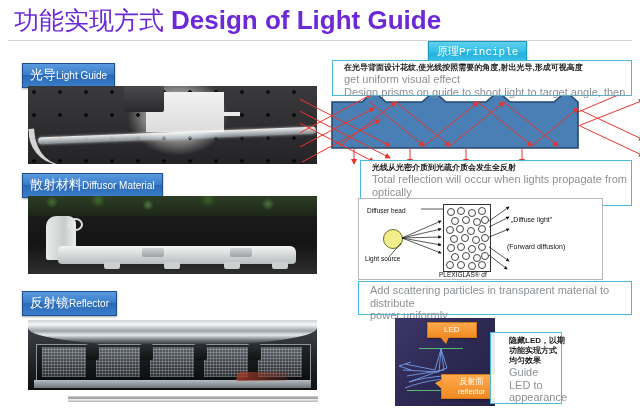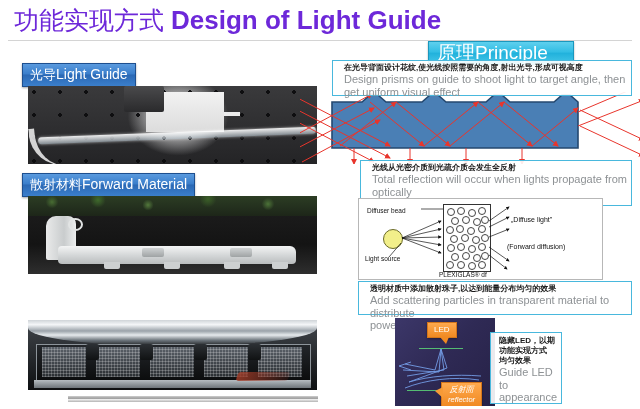--- a/index.html
+++ b/index.html
@@ -29,29 +29,30 @@
     background:linear-gradient(to bottom,#5a9ade 0%,#3a7ecb 45%,#2a68b4 50%,#3b7fcc 100%);
     border:1px solid #1d4f8f;
     color:#ffffff;
     font-size:13px;
     line-height:19px;
     padding:1px 7px 2px 7px;
     white-space:nowrap;
     box-shadow:0 1px 2px rgba(0,0,0,.35);
   }
   .tag .cn{font-size:13px;}
-  .tag .en{font-size:14px;}
+  .tag .en{font-size:10px;}
 
   .tag-cyan{
     position:absolute;
     background:linear-gradient(to bottom,#5fd0ee 0%,#32bde4 45%,#22b2dc 52%,#45c6e8 100%);
     border:1px solid #1b97bd;
-    color:#ffffff;font-size:19px;line-height:19px;
-    padding:1px 25px 2px 8px;white-space:nowrap;
+    color:#ffffff;font-size:11px;line-height:19px;
+    padding:1px 8px 2px 8px;white-space:nowrap;
     box-shadow:0 1px 2px rgba(0,0,0,.3);
+    font-family:Liberation Mono, monospace;
   }
 
   
   .photo{position:absolute;overflow:hidden;background:#222;}
 
   
   .p1{left:28px;top:86px;width:289px;height:78px;
       background:
         radial-gradient(ellipse 70px 55px at 150px 30px, rgba(250,250,250,.95) 0%, rgba(230,230,230,.5) 45%, rgba(0,0,0,0) 72%),
         linear-gradient(to bottom,#3a3a3c 0%,#2e2e30 55%,#242426 100%);
@@ -148,21 +149,21 @@
     background:#f2ef8a;border:1px solid #6a6a28;}
 
   
   .ledimg{position:absolute;left:395px;top:318px;width:100px;height:88px;
     background:linear-gradient(135deg,#3c3769 0%,#2f2a55 45%,#262146 100%);overflow:hidden;}
   .ledimg .hbar{position:absolute;height:1px;background:#5fe07a;opacity:.8;}
   .callout{
     position:absolute;
     background:linear-gradient(to bottom,#ffa94d,#f08a22);
     border:1px solid #d4761a;color:#ffffff;text-align:center;
-    font-size:8px;line-height:9.5px;padding:2px 6px;white-space:nowrap;
+    font-size:8px;line-height:9.5px;padding:2px 16px;white-space:nowrap;
     box-shadow:0 1px 2px rgba(0,0,0,.35);
   }
   .callout .en{font-size:7.5px;display:block;}
   .callout::after{
     content:"";position:absolute;width:0;height:0;
   }
   .tip-down::after{left:12px;bottom:-7px;border-left:6px solid transparent;
     border-right:3px solid transparent;border-top:7px solid #f08a22;}
   .tip-up-left::after{left:-7px;top:4px;border-top:4px solid transparent;
     border-bottom:7px solid transparent;border-right:8px solid #f79a36;}
@@ -183,37 +184,40 @@
   </div>
   <div class="photo p1">
     <div class="holes"></div>
     <div class="plate"></div>
     <div class="bracket"></div>
     <div class="rod"></div>
     <div class="glint"></div>
   </div>
 
   <div class="tag" style="left:22px;top:173px;">
-    <span class="cn">散射材料</span><span class="en">Forward Material</span>
+    <span class="cn">散射材料</span><span class="en">Diffusor Material</span>
   </div>
   <div class="photo p2">
     <div class="foliage"></div>
     <div class="part">
       <div class="vert"></div>
       <div class="ring"></div>
       <div class="horiz"></div>
       <div class="tab" style="left:96px;"></div>
       <div class="tab" style="left:184px;"></div>
       <div class="foot" style="left:58px;"></div>
       <div class="foot" style="left:118px;"></div>
       <div class="foot" style="left:178px;"></div>
       <div class="foot" style="left:226px;"></div>
     </div>
   </div>
 
+  <div class="tag" style="left:22px;top:291px;">
+    <span class="cn">反射镜</span><span class="en">Reflector</span>
+  </div>
   <div class="photo p3">
     <div class="chrome"></div>
     <div class="cav"></div>
     <div class="seg" style="left:14px;"></div>
     <div class="seg" style="left:68px;"></div>
     <div class="seg" style="left:122px;"></div>
     <div class="seg" style="left:176px;"></div>
     <div class="seg" style="left:230px;"></div>
     <div class="led" style="left:58px;"></div>
     <div class="led" style="left:112px;"></div>
@@ -267,22 +271,22 @@
         <line x1="278" y1="20" x2="344" y2="-8"></line>
         <line x1="278" y1="34" x2="344" y2="8"></line>
         <line x1="280" y1="18" x2="344" y2="48"></line>
         <line x1="280" y1="34" x2="344" y2="64"></line>
       </g>
     </svg>
   </div>
 
   <div class="textbox" style="left:332px;top:60px;width:300px;height:36px;">
     <span class="cn">在光导背面设计花纹,使光线按照需要的角度,射出光导,形成可视高度</span>
+    <span class="en">get uniform visual effect</span>
     <span class="en">Design prisms on guide to shoot light to target angle, then</span>
-    <span class="en">get uniform visual effect</span>
   </div>
 
   <div class="textbox" style="left:360px;top:160px;width:272px;height:46px;">
     <span class="cn">光线从光密介质到光疏介质会发生全反射</span>
     <span class="en">Total reflection will occur when lights propagate from optically</span>
     <span class="en">denser medium to the thicker one</span>
   </div>
 
   <div class="schem">
     <div class="lbl" style="left:8px;top:8px;">Diffuser bead</div>
@@ -340,21 +344,20 @@
         <line x1="130" y1="56" x2="148" y2="70"></line>
       </g>
       <g stroke="#111" stroke-width=".7" fill="none">
         <line x1="62" y1="10" x2="84" y2="10"></line>
         <line x1="30" y1="58" x2="42" y2="44"></line>
       </g>
     </svg>
   </div>
 
   <div class="textbox" style="left:358px;top:281px;width:274px;height:34px;">
-    <span class="cn">透明材质中添加散射珠子,以达到能量分布均匀的效果</span>
     <span class="en">Add scattering particles in transparent material to distribute</span>
     <span class="en">power uniformly</span>
   </div>
 
   <div class="ledimg">
     <div class="hbar" style="left:24px;top:30px;width:44px;"></div>
     <div class="hbar" style="left:12px;top:72px;width:56px;"></div>
     <svg width="100" height="88" viewBox="0 0 100 88" style="position:absolute;left:0;top:0;">
       <g stroke="#7fb0ff" stroke-width=".9" fill="none" opacity=".85">
         <path d="M46,31 L40,52 L10,46"></path>
@@ -362,27 +365,27 @@
         <path d="M46,31 L49,52 L12,58"></path>
         <path d="M46,31 L52,50 L14,64"></path>
         <path d="M4,48 L16,44 M4,48 L16,52"></path>
         <path d="M10,70 C30,62 58,58 84,62"></path>
         <path d="M14,64 C34,58 60,56 86,58"></path>
       </g>
     </svg>
     <div class="callout tip-down" style="left:32px;top:4px;">
       <span>LED</span>
     </div>
-    <div class="callout tip-up-left" style="left:46px;top:64px;font-style:italic;">
+    <div class="callout tip-up-left" style="left:46px;top:56px;">
       <span>反射面</span>
       <span class="en">reflector</span>
     </div>
   </div>
 
-  <div class="textbox" style="left:490px;top:332px;width:72px;height:72px;padding:3px 8px;">
+  <div class="textbox" style="left:490px;top:332px;width:72px;height:72px;padding:3px 18px;">
     <span class="cn">隐藏LED，以期</span>
     <span class="cn">功能实现方式</span>
     <span class="cn">均匀效果</span>
     <span class="en">Guide LED to</span>
     <span class="en">appearance</span>
   </div>
 
 </div>
 
 </body></html>

